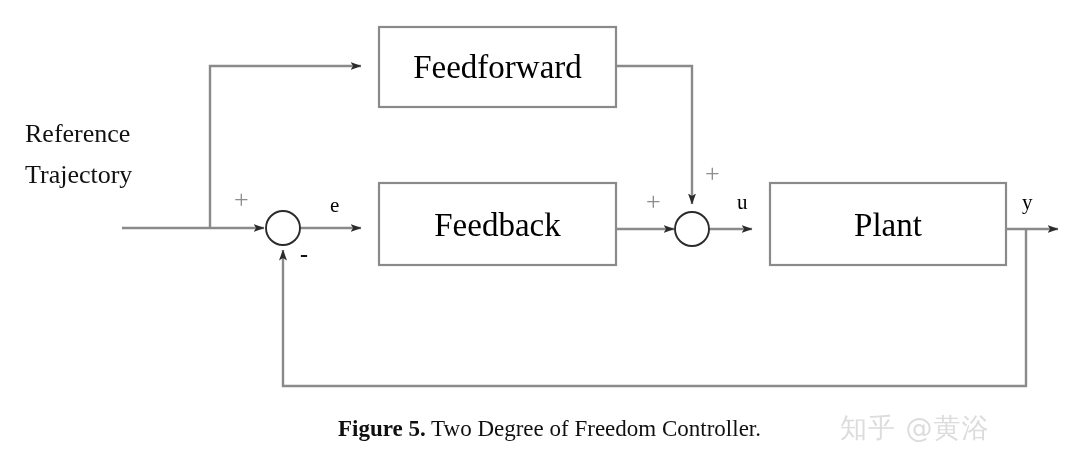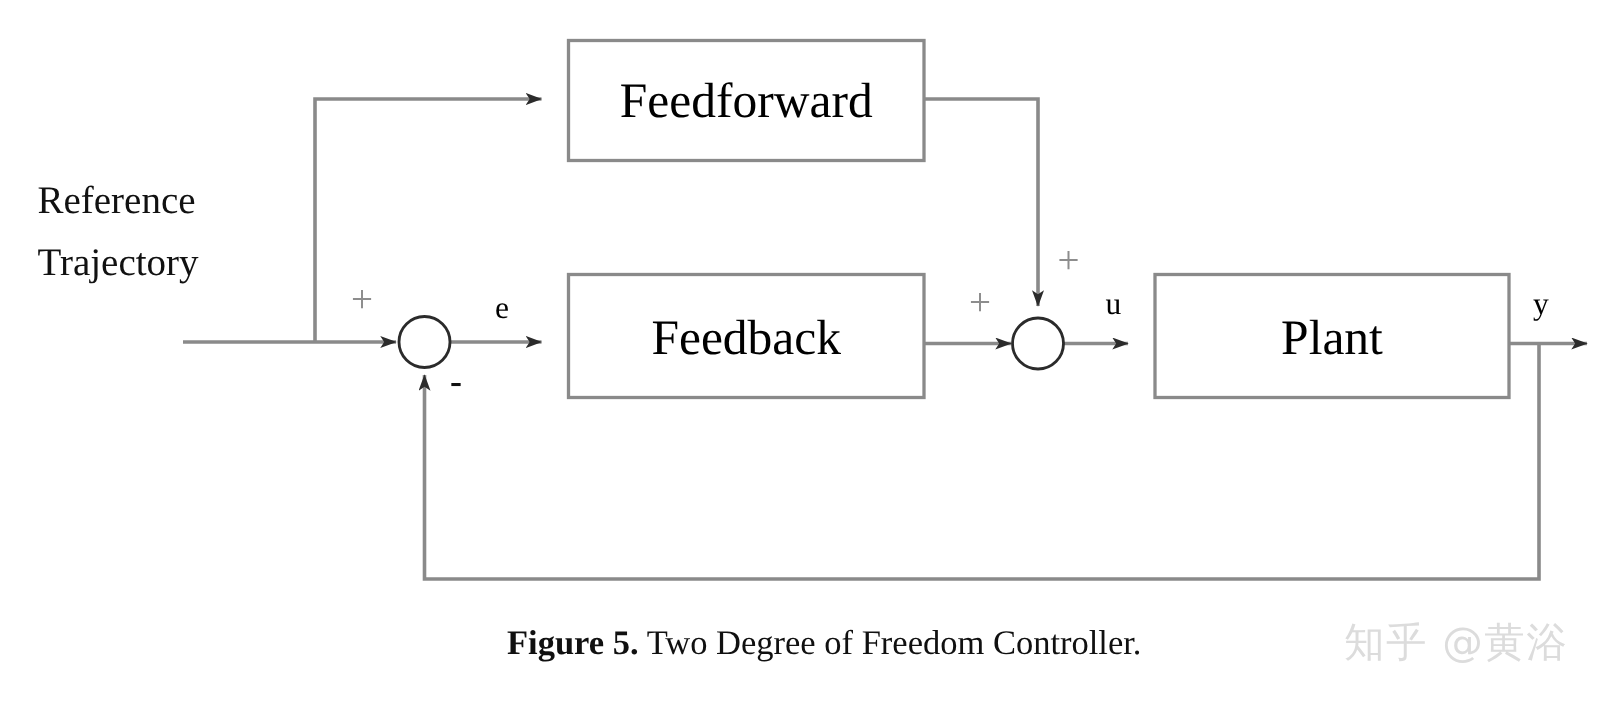--- a/index.html
+++ b/index.html
@@ -69,21 +69,21 @@
   .caption-strong {
     font-weight: 700;
     margin-left: 19px;
   }
   .caption-rest {
     font-weight: 400;
     margin-top: 12px;
   }
   .watermark {
     position: absolute;
-    left: 896px;
+    left: 840px;
     top: 410px;
     font-family: "DejaVu Sans", "Liberation Sans", sans-serif;
     font-size: 27px;
     color: #dcdcdc;
     letter-spacing: 1px;
     white-space: nowrap;
     user-select: none;
   }
 </style>
 </head>

